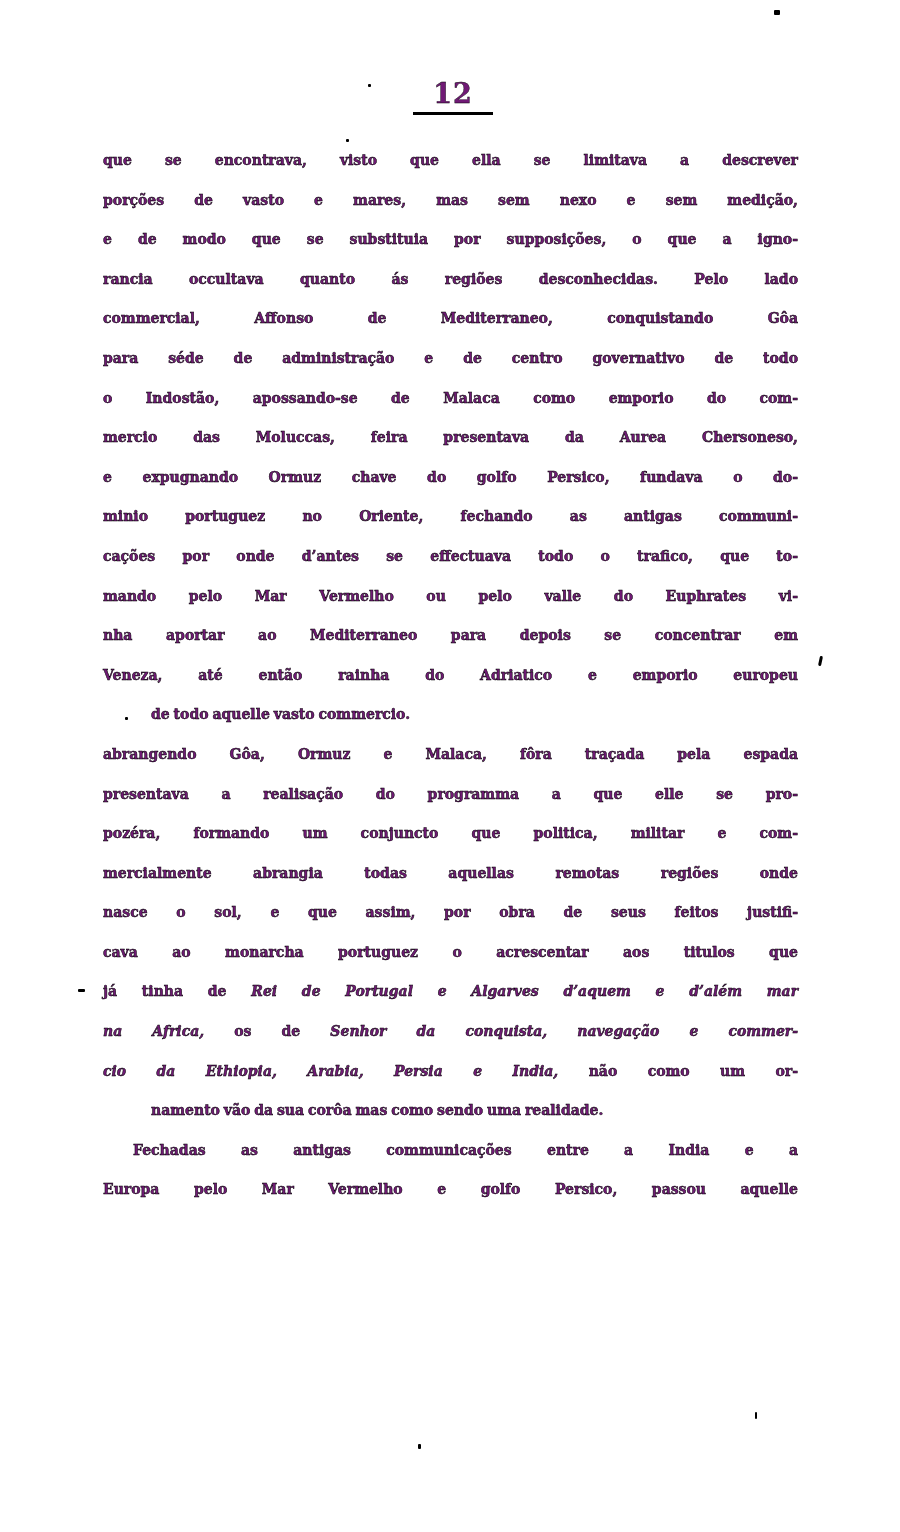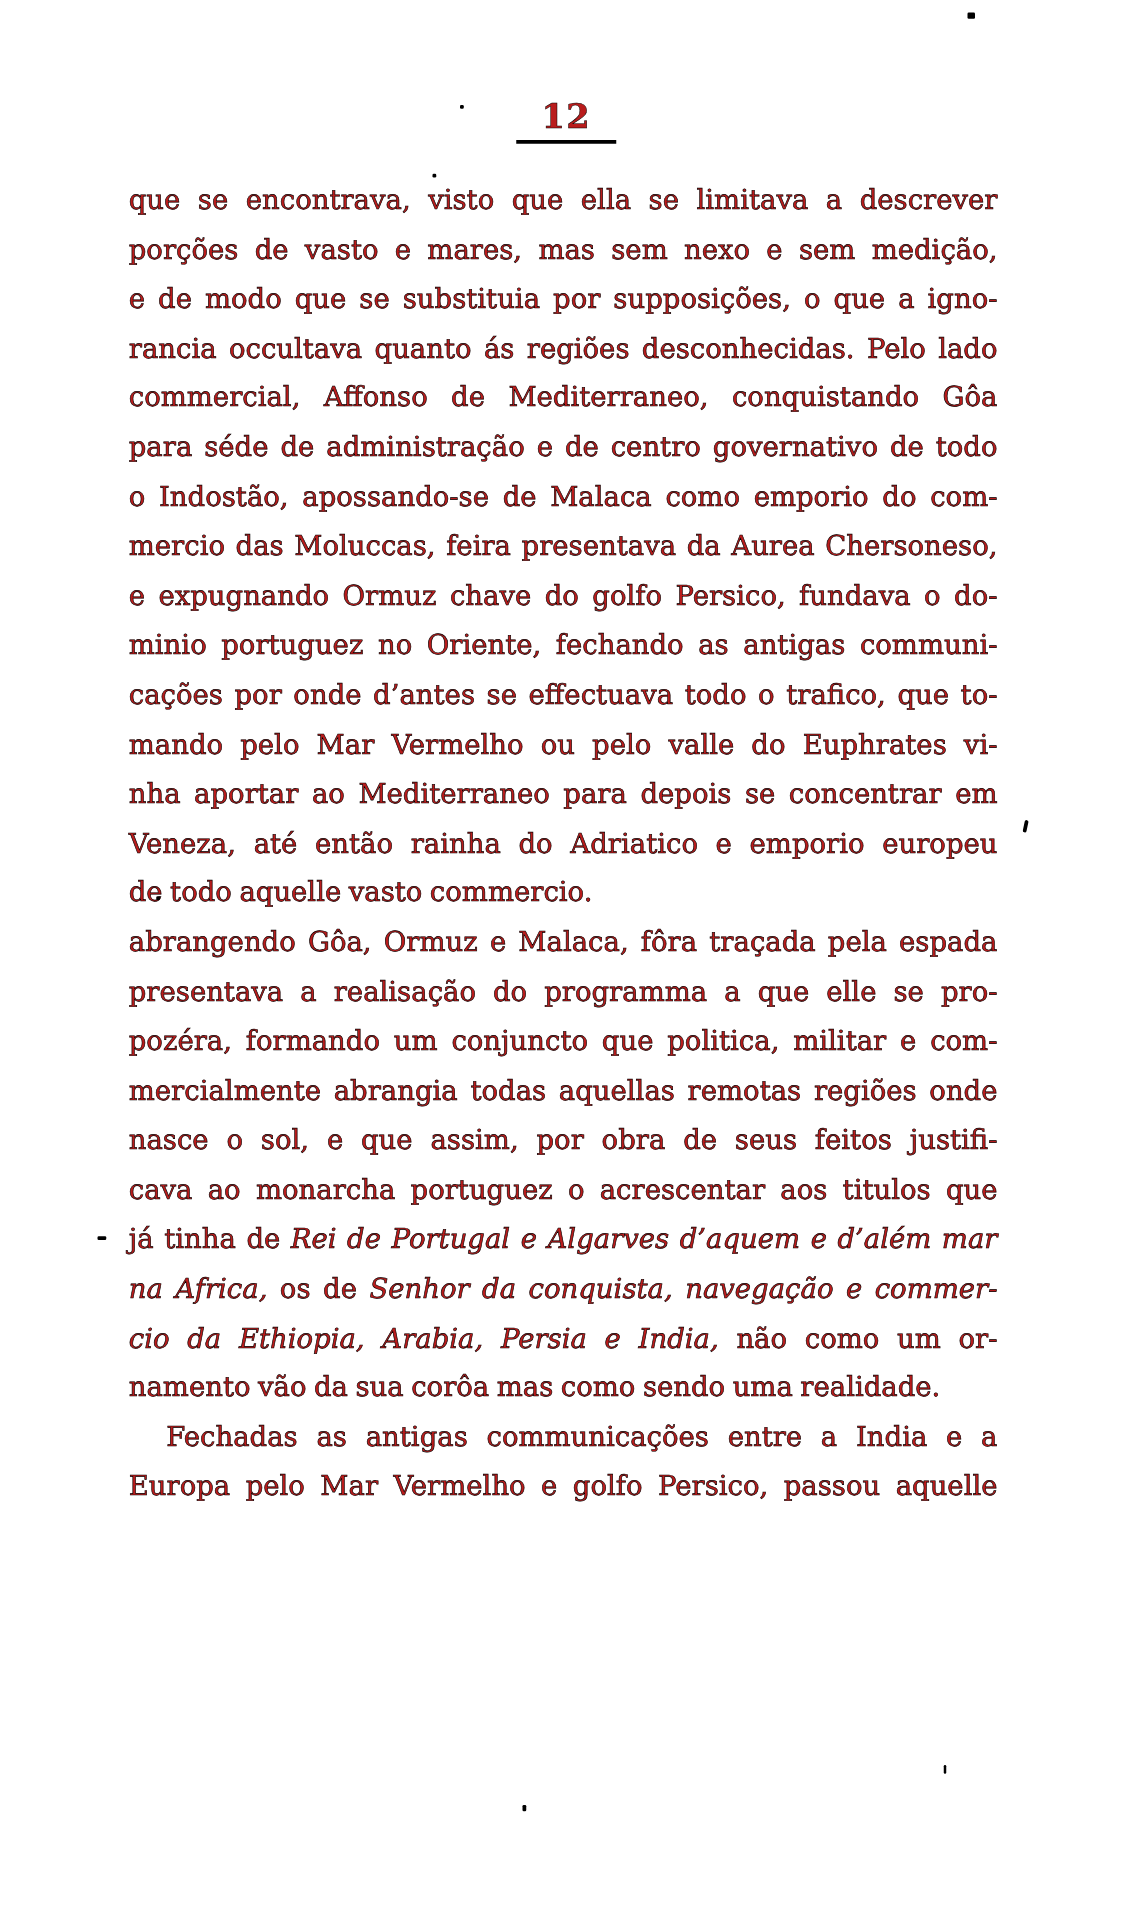--- a/index.html
+++ b/index.html
@@ -8,21 +8,21 @@
     padding: 0;
     background: #ffffff;
   }
   .sheet {
     position: relative;
     width: 900px;
     height: 1532px;
     background: #ffffff;
     overflow: hidden;
     font-family: "DejaVu Serif", serif;
-    color: #b91c1c;
+    color: #701a75;
   }
   .pagenum-row {
     position: absolute;
     top: 78px;
     left: 3px;
     width: 900px;
     text-align: center;
   }
   .pagenum {
     display: inline-block;
@@ -35,31 +35,33 @@
   }
   .text-block {
     position: absolute;
     left: 103px;
     top: 141px;
     width: 695px;
   }
   .line {
     height: 39.6px;
     line-height: 39.6px;
-    font-size: 22px;
+    font-size: 14px;
     white-space: nowrap;
     overflow: visible;
     text-align: justify;
     text-align-last: justify;
     text-justify: inter-word;
     word-spacing: -1px;
+    font-weight: bold;
     -webkit-text-stroke: 0.5px #000;
   }
   .line.pl {
     text-align-last: left;
+    margin-left: 48px;
   }
   .line.ind {
     text-indent: 30px;
   }
   .italic {
     font-style: italic;
   }
   .speck {
     position: absolute;
     background: #000;

